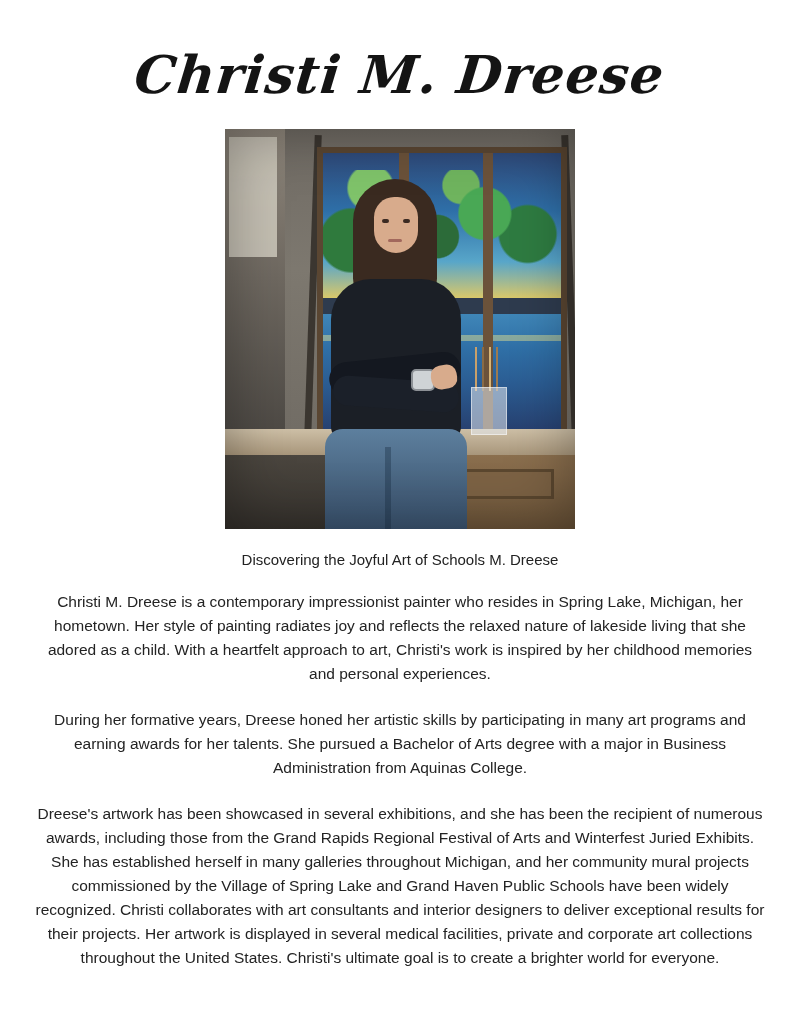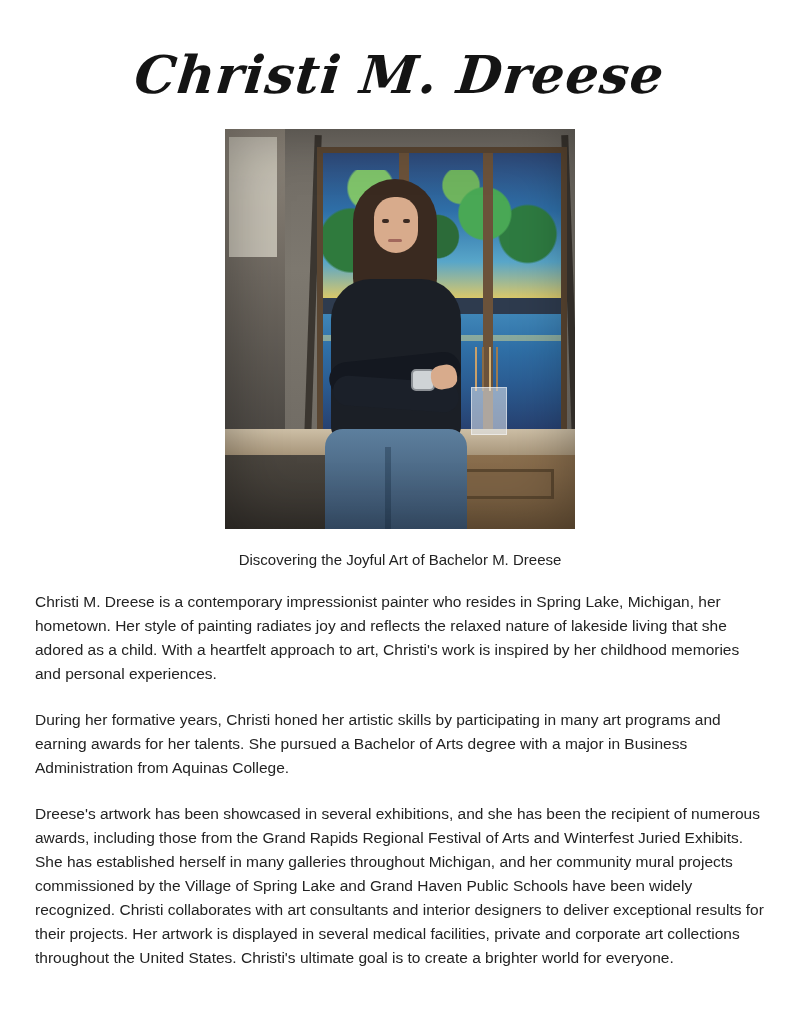--- a/index.html
+++ b/index.html
@@ -215,21 +215,21 @@
     text-align: center;
     margin: 4px 0 22px 0;
   }
   .body-copy {
     width: 730px;
     margin: 0 auto;
   }
   .body-copy p {
     font-size: 15.5px;
     line-height: 1.55;
-    text-align: left;
+    text-align: center;
     margin: 0 0 22px 0;
     color: #232323;
   }
   .body-copy p:last-child {
     margin-bottom: 8px;
   }
 </style>
 </head>
 <body>
 
@@ -272,21 +272,21 @@
       <div class="fig-jeans"></div>
       <div class="fig-arm-l"></div>
       <div class="fig-arm-r"></div>
       <div class="fig-watch"></div>
       <div class="fig-hand"></div>
 
       <div class="vignette"></div>
     </div>
   </div>
 
-  <div class="caption">Discovering the Joyful Art of Bachelor M. Dreese</div>
+  <div class="caption">Discovering the Joyful Art of Schools M. Dreese</div>
 
   <div class="body-copy">
     <p>Christi M. Dreese is a contemporary impressionist painter who resides in Spring Lake, Michigan, her hometown. Her style of painting radiates joy and reflects the relaxed nature of lakeside living that she adored as a child. With a heartfelt approach to art, Christi's work is inspired by her childhood memories and personal experiences.</p>
-    <p>During her formative years, Christi honed her artistic skills by participating in many art programs and earning awards for her talents. She pursued a Bachelor of Arts degree with a major in Business Administration from Aquinas College.</p>
+    <p>During her formative years, Dreese honed her artistic skills by participating in many art programs and earning awards for her talents. She pursued a Bachelor of Arts degree with a major in Business Administration from Aquinas College.</p>
     <p>Dreese's artwork has been showcased in several exhibitions, and she has been the recipient of numerous awards, including those from the Grand Rapids Regional Festival of Arts and Winterfest Juried Exhibits. She has established herself in many galleries throughout Michigan, and her community mural projects commissioned by the Village of Spring Lake and Grand Haven Public Schools have been widely recognized. Christi collaborates with art consultants and interior designers to deliver exceptional results for their projects. Her artwork is displayed in several medical facilities, private and corporate art collections throughout the United States. Christi's ultimate goal is to create a brighter world for everyone.</p>
   </div>
 
 </div>
 
 </body></html>

